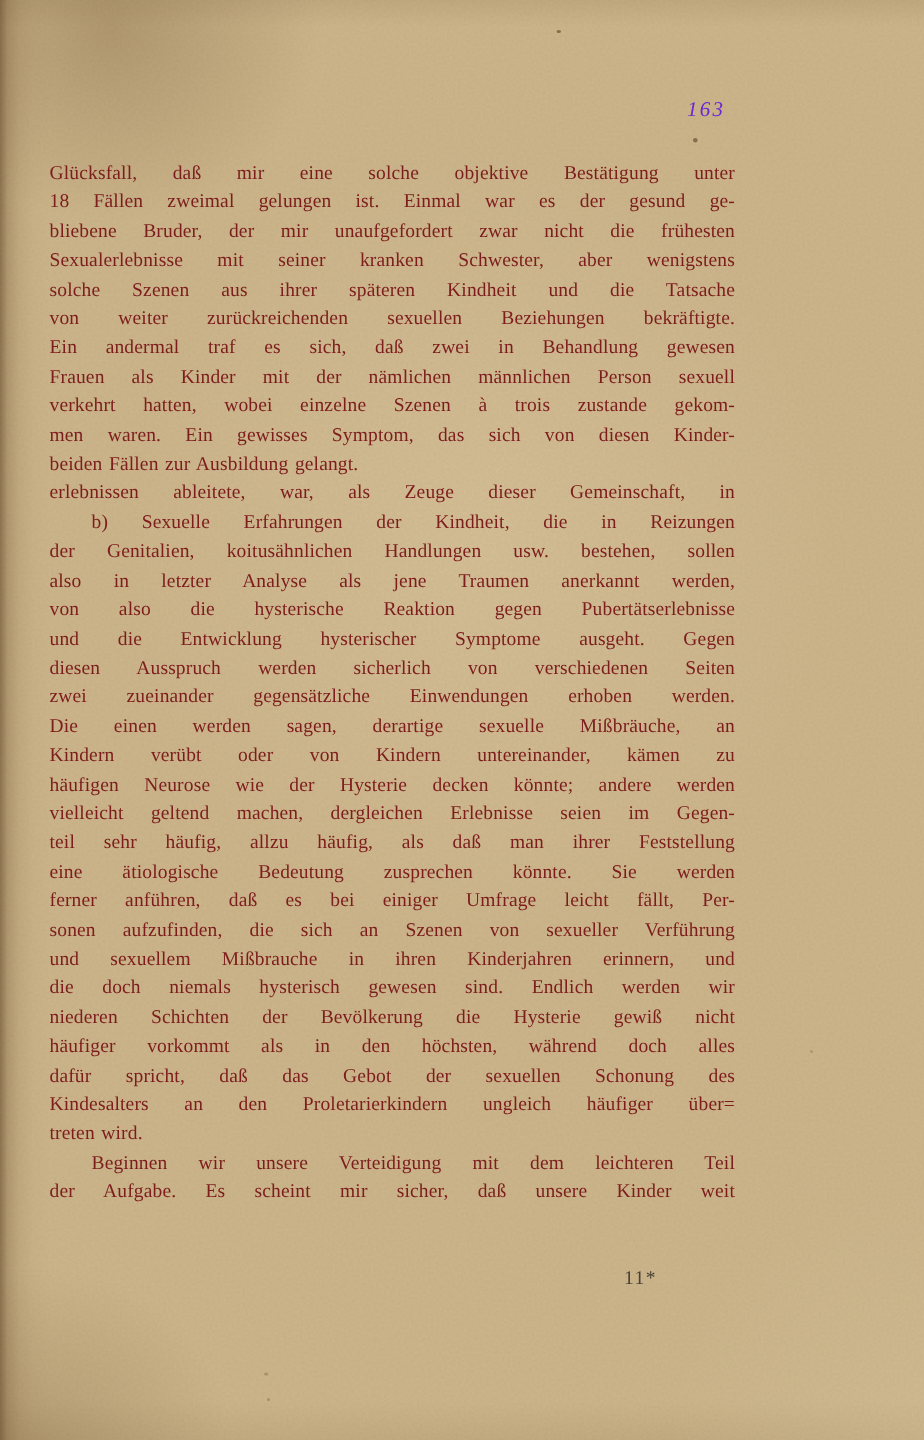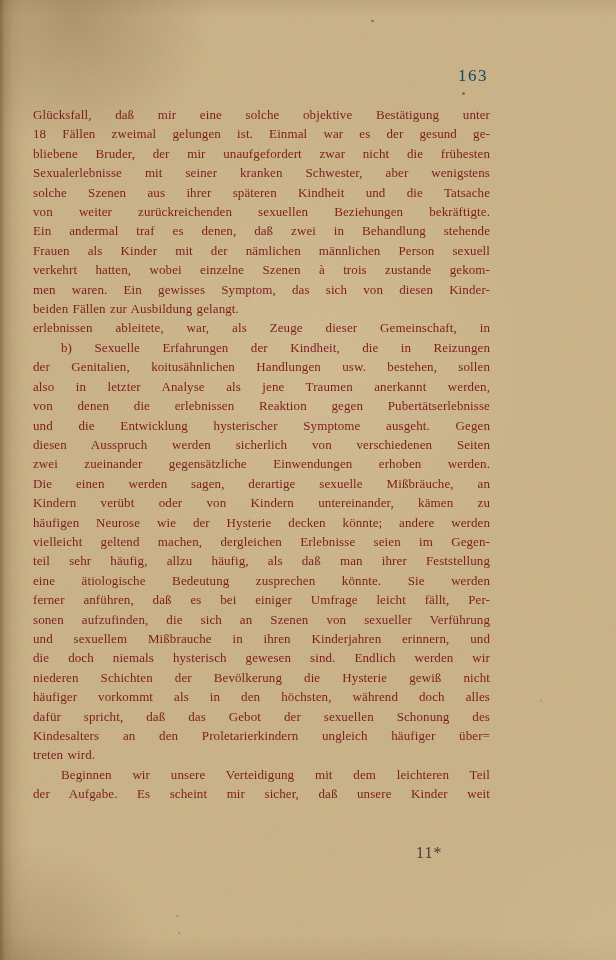--- a/index.html
+++ b/index.html
@@ -24,23 +24,24 @@
       radial-gradient(ellipse 28% 16% at 4% 100%, rgba(104,76,40,0.22), rgba(104,76,40,0) 75%),
       radial-gradient(ellipse 40% 25% at 100% 100%, rgba(222,204,165,0.25), rgba(222,204,165,0) 70%),
       linear-gradient(90deg, rgba(77,52,24,0.50) 0px, rgba(105,76,42,0.28) 5px, rgba(130,102,62,0.14) 13px, rgba(150,125,85,0.06) 22px, rgba(150,125,85,0) 34px),
       linear-gradient(180deg, rgba(110,84,46,0.12) 0px, rgba(110,84,46,0) 18px),
       linear-gradient(0deg, rgba(110,84,46,0.10) 0px, rgba(110,84,46,0) 26px);
   }
   .page-number {
     position: absolute;
     left: 458px;
     top: 66px;
-    font-size: 17px;
+    font-size: 14px;
     letter-spacing: 1.5px;
-    color: #0c4a6e;
+    color: #6d28d9;
+    font-style: italic;
   }
   .page-text {
     position: absolute;
     left: 33px;
     top: 105px;
     width: 457px;
     font-size: 13px;
     line-height: 19.4px;
     color: #7f1d1d;
     word-spacing: 1px;
@@ -56,21 +57,21 @@
   }
   .page-text .line.indent {
     text-indent: 28px;
   }
   .page-text .italic {
   }
   .signature-mark {
     position: absolute;
     left: 416px;
     top: 844px;
-    font-size: 16px;
+    font-size: 13px;
     letter-spacing: 1px;
     color: #4b4237;
     text-align: right;
   }
   .speck {
     position: absolute;
     border-radius: 50%;
     background: rgba(74,56,32,0.55);
   }
   .grain {
@@ -90,30 +91,30 @@
 
 <div class="page-number">163</div>
 
 <div class="page-text">
     <div class="line">Glücksfall, daß mir eine solche objektive Bestätigung unter</div>
     <div class="line">18 Fällen zweimal gelungen ist. Einmal war es der gesund ge-</div>
     <div class="line">bliebene Bruder, der mir unaufgefordert zwar nicht die frühesten</div>
     <div class="line">Sexualerlebnisse mit seiner kranken Schwester, aber wenigstens</div>
     <div class="line">solche Szenen aus ihrer späteren Kindheit und die Tatsache</div>
     <div class="line">von weiter zurückreichenden sexuellen Beziehungen bekräftigte.</div>
-    <div class="line">Ein andermal traf es denen, daß zwei in Behandlung stehende</div>
+    <div class="line">Ein andermal traf es sich, daß zwei in Behandlung gewesen</div>
     <div class="line">Frauen als Kinder mit der nämlichen männlichen Person sexuell</div>
     <div class="line"><span>verkehrt hatten, wobei einzelne Szenen </span><span class="italic">à trois</span><span> zustande gekom-</span></div>
     <div class="line">men waren. Ein gewisses Symptom, das sich von diesen Kinder-</div>
     <div class="line para-end">beiden Fällen zur Ausbildung gelangt.</div>
     <div class="line">erlebnissen ableitete, war, als Zeuge dieser Gemeinschaft, in</div>
     <div class="line indent"><span class="italic">b)</span><span> Sexuelle Erfahrungen der Kindheit, die in Reizungen</span></div>
     <div class="line">der Genitalien, koitusähnlichen Handlungen usw. bestehen, sollen</div>
     <div class="line">also in letzter Analyse als jene Traumen anerkannt werden,</div>
-    <div class="line">von denen die erlebnissen Reaktion gegen Pubertätserlebnisse</div>
+    <div class="line">von also die hysterische Reaktion gegen Pubertätserlebnisse</div>
     <div class="line">und die Entwicklung hysterischer Symptome ausgeht.  Gegen</div>
     <div class="line">diesen Ausspruch werden sicherlich von verschiedenen Seiten</div>
     <div class="line">zwei zueinander gegensätzliche Einwendungen erhoben werden.</div>
     <div class="line">Die einen werden sagen, derartige sexuelle Mißbräuche, an</div>
     <div class="line">Kindern verübt oder von Kindern untereinander, kämen zu</div>
     <div class="line">häufigen Neurose wie der Hysterie decken könnte; andere werden</div>
     <div class="line">vielleicht geltend machen, dergleichen Erlebnisse seien im Gegen-</div>
     <div class="line">teil sehr häufig, allzu häufig, als daß man ihrer Feststellung</div>
     <div class="line">eine ätiologische Bedeutung zusprechen könnte.  Sie werden</div>
     <div class="line">ferner anführen, daß es bei einiger Umfrage leicht fällt, Per-</div>

